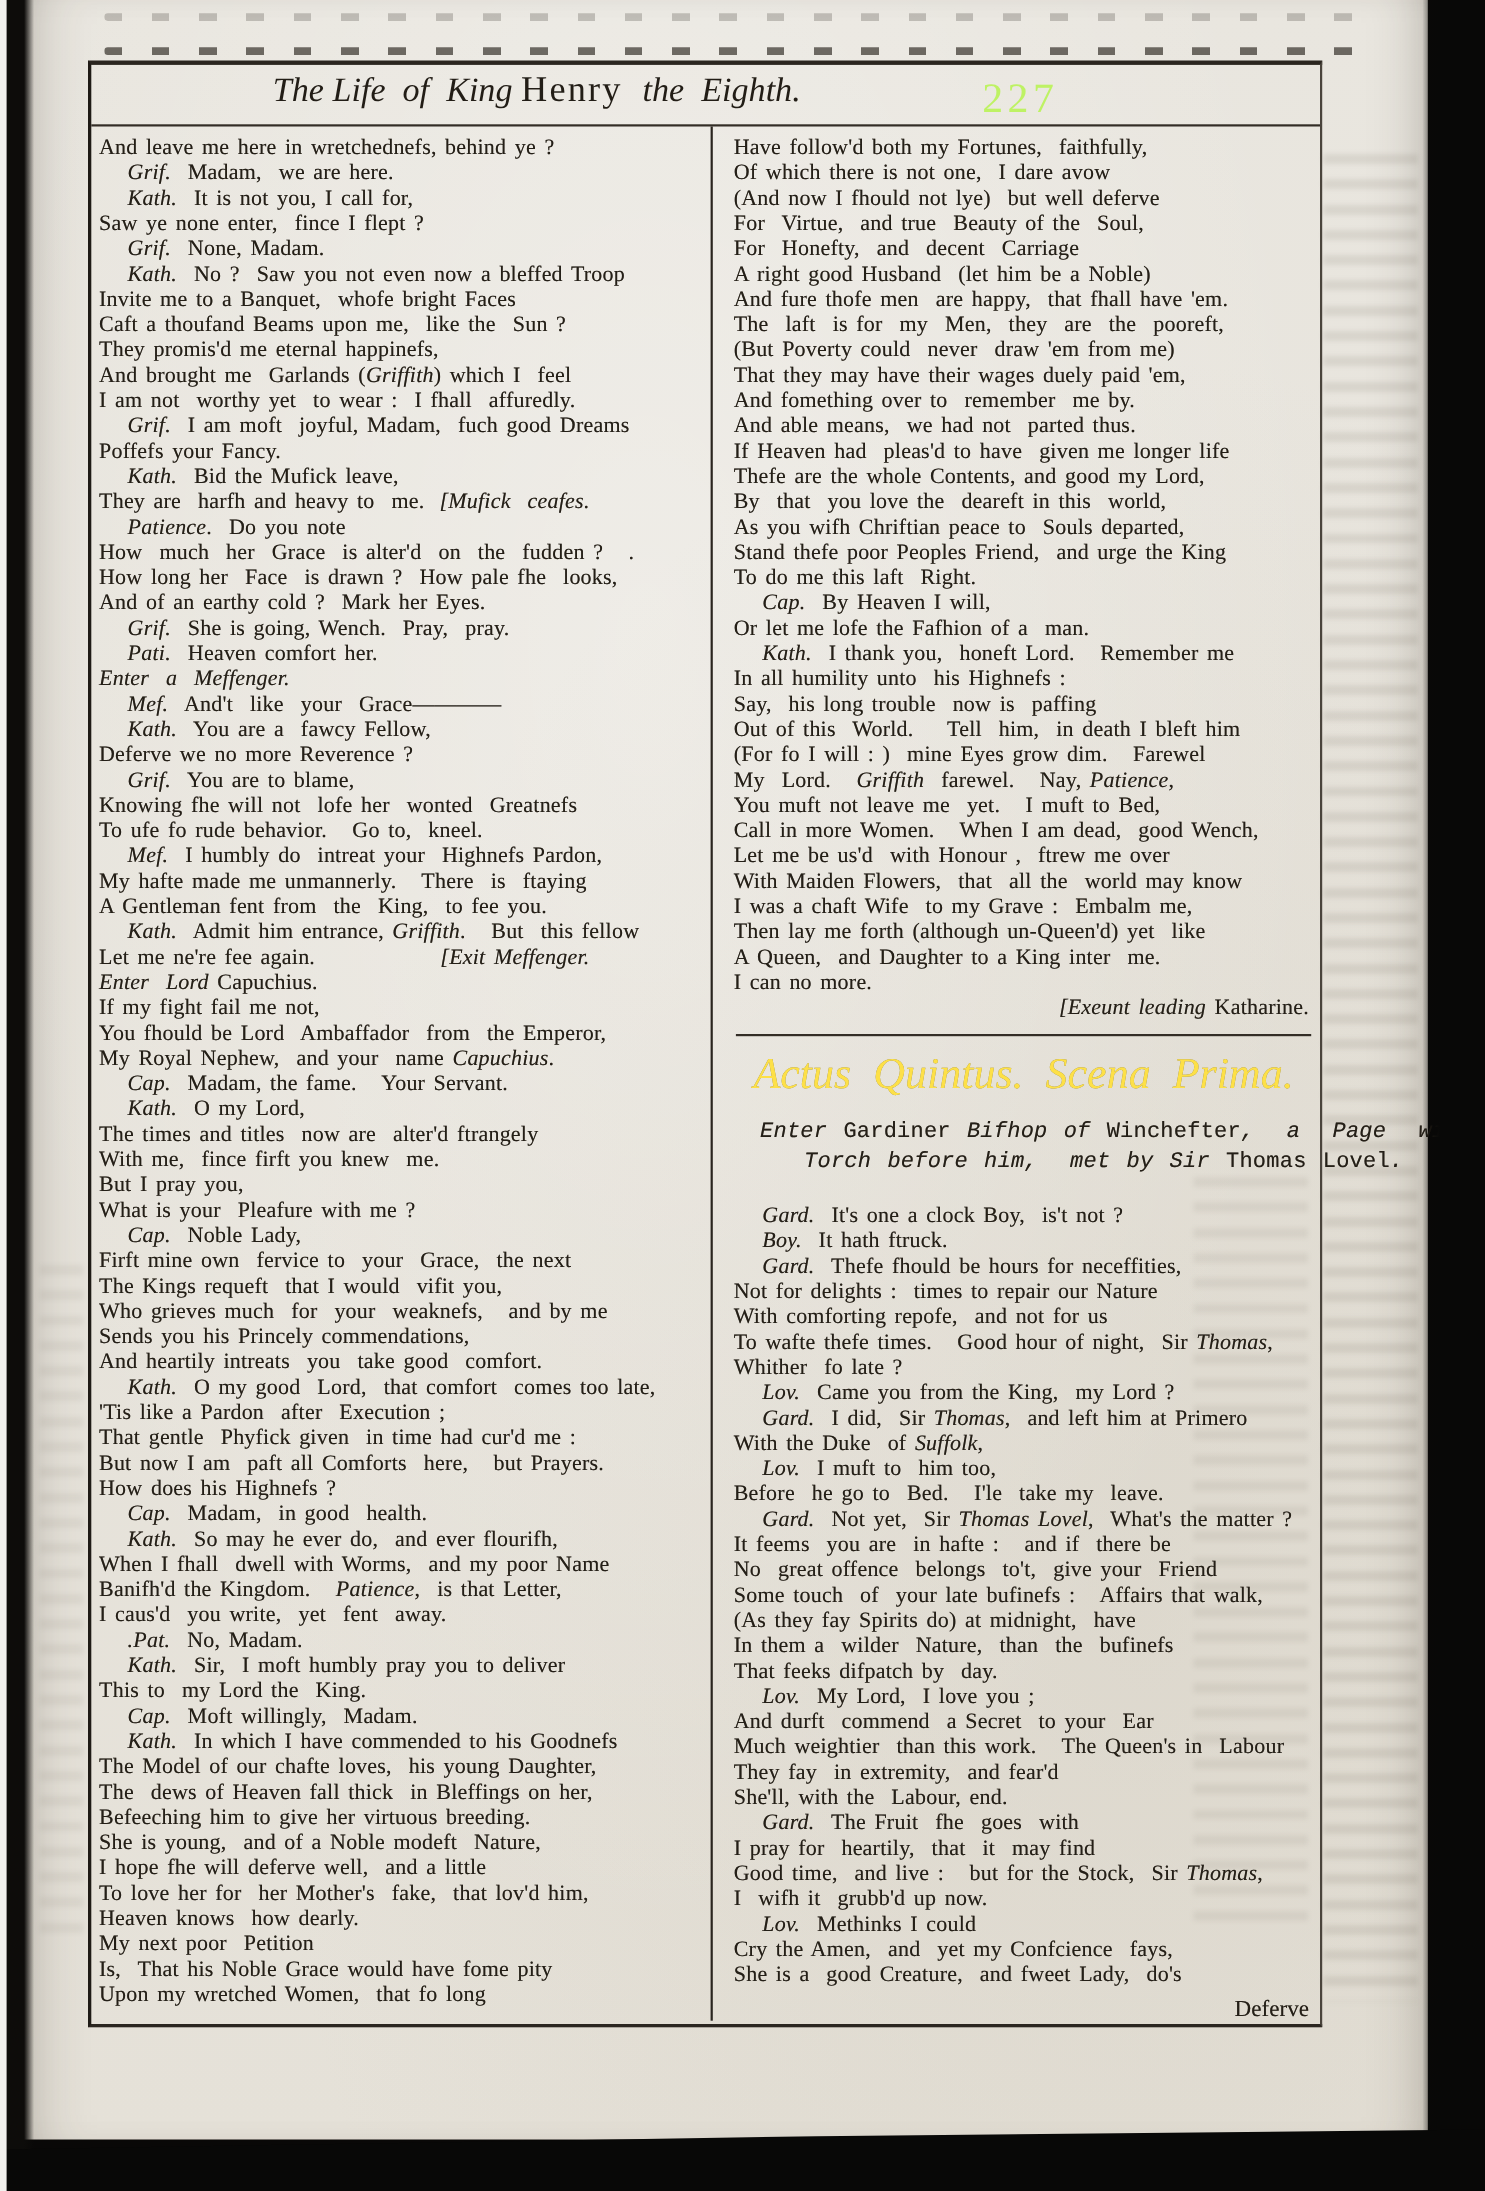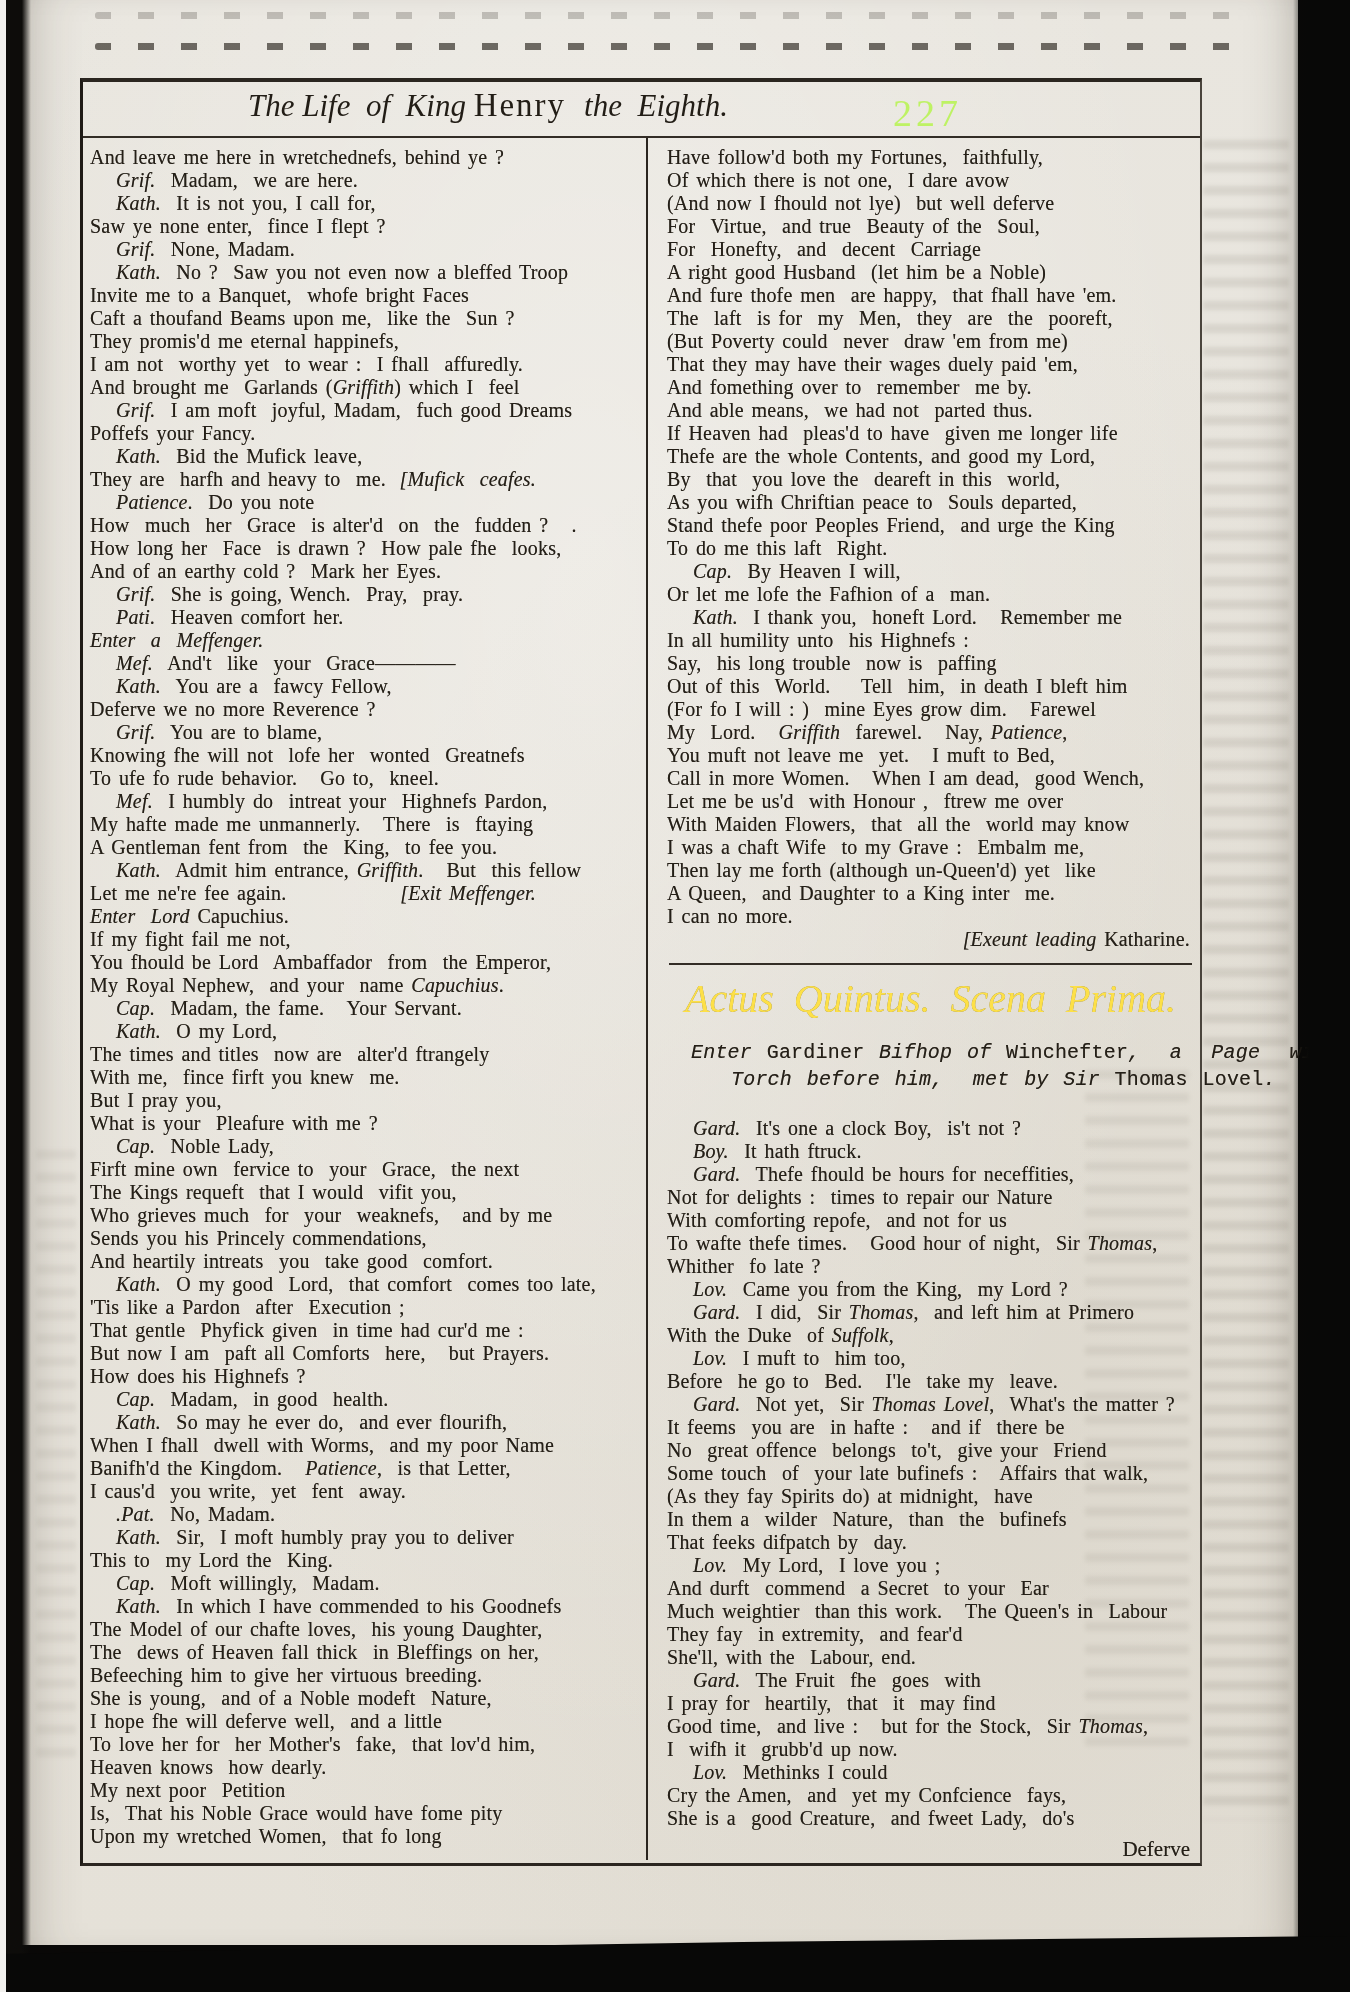--- a/index.html
+++ b/index.html
@@ -24,21 +24,21 @@
                filter:blur(.6px);border-radius:3px;}
   .edge-dashes.faint{top:12px;opacity:.35;}
   
   .ghost{position:absolute;z-index:1;
          background:repeating-linear-gradient(180deg, rgba(112,105,92,.25) 0 9px, transparent 9px 23px);
          filter:blur(2.2px);}
   .ghost.g1{left:1203px;top:140px;width:86px;height:1680px;opacity:.55;}
   .ghost.g2{left:1085px;top:1070px;width:104px;height:690px;opacity:.40;}
   .ghost.g3{left:36px;top:1150px;width:40px;height:620px;opacity:.35;}
   
-  .frame{position:absolute;left:80px;top:78px;width:1117px;height:1781px;z-index:3;
+  .frame{position:absolute;left:80px;top:55px;width:1117px;height:1781px;z-index:3;
          border-top:4px solid #2b2620;border-left:3px solid #1f1b16;
          border-right:2px solid #4a443c;border-bottom:3px solid #2b2620;}
   .frame-header{position:relative;height:54px;border-bottom:2px solid #332d26;}
   .page-title{position:absolute;left:165px;top:5px;font-style:italic;font-size:31px;
               white-space:pre;color:#221d16;}
   .page-title .ro{font-style:normal;font-size:33px;letter-spacing:2px;}
   .page-number{position:absolute;right:238px;top:9px;font-size:38px;letter-spacing:4px;color:#bef264;}
   .frame-body{position:absolute;left:0;right:0;top:56px;bottom:0;}
   .divider{position:absolute;left:563px;top:0;bottom:3px;width:2px;background:#2a251f;}
   .col{position:absolute;top:8px;}
@@ -84,22 +84,22 @@
     <div class="col col-left">
         <div class="line"><span class="ro">And leave me here in wretchednefs, behind ye ?</span></div>
         <div class="line ind"><span class="it">Grif.</span><span class="ro">  Madam,  we are here.</span></div>
         <div class="line ind"><span class="it">Kath.</span><span class="ro">  It is not you, I call for,</span></div>
         <div class="line"><span class="ro">Saw ye none enter,  fince I flept ?</span></div>
         <div class="line ind"><span class="it">Grif.</span><span class="ro">  None, Madam.</span></div>
         <div class="line ind"><span class="it">Kath.</span><span class="ro">  No ?  Saw you not even now a bleffed Troop</span></div>
         <div class="line"><span class="ro">Invite me to a Banquet,  whofe bright Faces</span></div>
         <div class="line"><span class="ro">Caft a thoufand Beams upon me,  like the  Sun ?</span></div>
         <div class="line"><span class="ro">They promis'd me eternal happinefs,</span></div>
+        <div class="line"><span class="ro">And brought me  Garlands (</span><span class="it">Griffith</span><span class="ro">) which I  feel</span></div>
         <div class="line"><span class="ro">I am not  worthy yet  to wear :  I fhall  affuredly.</span></div>
-        <div class="line"><span class="ro">And brought me  Garlands (</span><span class="it">Griffith</span><span class="ro">) which I  feel</span></div>
         <div class="line ind"><span class="it">Grif.</span><span class="ro">  I am moft  joyful, Madam,  fuch good Dreams</span></div>
         <div class="line"><span class="ro">Poffefs your Fancy.</span></div>
         <div class="line ind"><span class="it">Kath.</span><span class="ro">  Bid the Mufick leave,</span></div>
         <div class="line"><span class="ro">They are  harfh and heavy to  me.</span><span class="tail"><span class="it">[Mufick  ceafes.</span></span></div>
         <div class="line ind"><span class="it">Patience</span><span class="ro">.  Do you note</span></div>
         <div class="line"><span class="ro">How  much  her  Grace  is alter'd  on  the  fudden ?   .</span></div>
         <div class="line"><span class="ro">How long her  Face  is drawn ?  How pale fhe  looks,</span></div>
         <div class="line"><span class="ro">And of an earthy cold ?  Mark her Eyes.</span></div>
         <div class="line ind"><span class="it">Grif.</span><span class="ro">  She is going, Wench.  Pray,  pray.</span></div>
         <div class="line ind"><span class="it">Pati.</span><span class="ro">  Heaven comfort her.</span></div>

